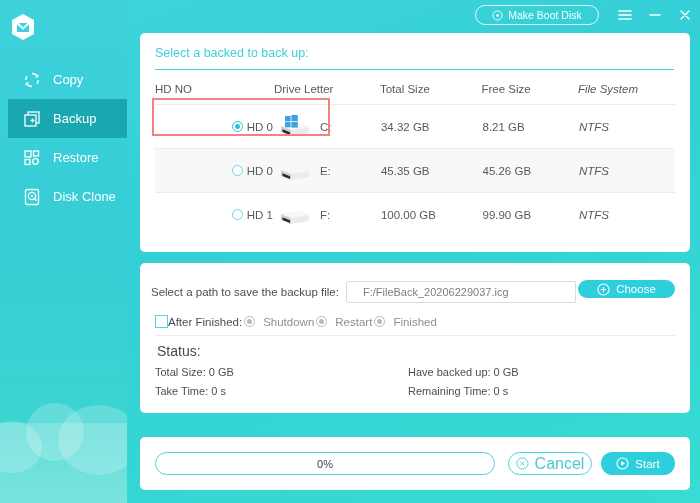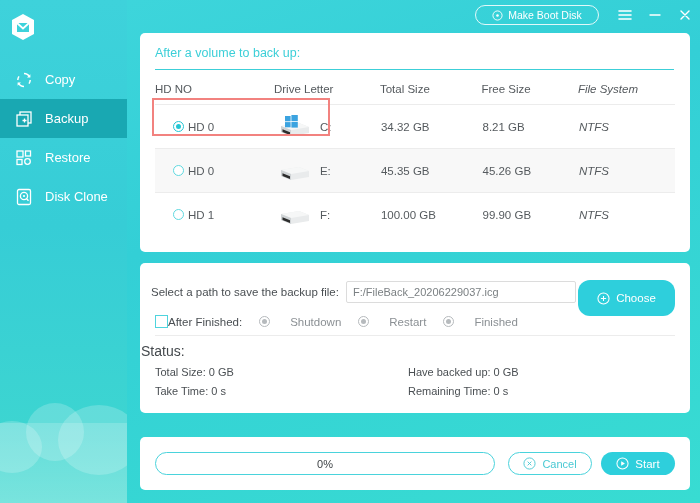--- a/index.html
+++ b/index.html
@@ -19,21 +19,21 @@
     position:absolute;left:0;top:0;width:127px;height:503px;
     background:linear-gradient(180deg,#3ed2db 0%,#36cdd6 45%,#3fd8cf 100%);
     overflow:hidden;
   }
   .cloud{position:absolute;border-radius:50%;background:rgba(255,255,255,.20);}
   .cloudband{position:absolute;left:-20px;bottom:0;width:200px;height:80px;
     background:linear-gradient(180deg,rgba(255,255,255,.18),rgba(255,255,255,.30));}
   .brand{display:flex;align-items:flex-start;gap:7px;padding:12px 0 0 10px;}
   .brand-logo{width:26px;height:28px;flex:0 0 26px;margin-top:1px;}
   .brand-text{color:#ffffff;font-size:15.5px;line-height:17px;letter-spacing:.2px;}
-  .nav{margin-top:19px;}
+  .nav{margin-top:19px;padding-left:8px;}
   .nav-item{
     display:flex;align-items:center;gap:11px;height:39px;padding-left:14px;
     color:#ffffff;font-size:13px;cursor:pointer;position:relative;
   }
   .nav-item.active{background:#19a8b2;}
   .nav-ico{width:20px;height:20px;flex:0 0 20px;display:block;}
 
   
   .panel{position:absolute;background:#ffffff;border-radius:5px;}
   #panel-volumes{left:140px;top:33px;width:550px;height:219px;}
@@ -57,21 +57,21 @@
   .title-rule{position:absolute;left:15px;top:36px;width:519px;height:1px;background:#3ccfd8;}
 
   table.vol{position:absolute;left:15px;top:44px;width:520px;border-collapse:collapse;}
   table.vol th{
     font-weight:normal;color:#555a5e;font-size:11.5px;text-align:left;
     padding:6px 0 9px 0;
   }
   table.vol td{font-size:11.5px;color:#555a5e;height:41px;vertical-align:middle;}
   table.vol tbody tr{border-top:1px solid #ececec;}
   table.vol tbody tr.alt{background:#f8f8f8;}
-  .c-hdno{width:107px;padding-left:18px;}
+  .c-hdno{width:107px;padding-left:18px;text-align:right;}
   .c-drv{width:108px;}
   .c-tot{width:105px;}
   .c-free{width:100px;}
   .c-fs{width:100px;font-style:italic;}
 
   .radio{
     display:inline-block;width:11px;height:11px;border-radius:50%;
     border:1.4px solid #5fd9e0;box-sizing:border-box;vertical-align:-1px;
     margin-right:4px;background:#fff;position:relative;cursor:pointer;
   }
@@ -84,53 +84,53 @@
   #selbox{
     position:absolute;left:152px;top:98px;width:178px;height:38px;
     border:2px solid #f2827f;box-sizing:border-box;pointer-events:none;
   }
 
   
   .lbl{font-size:11.5px;color:#4a4f53;}
   #path-row{position:absolute;left:11px;top:18px;display:flex;align-items:center;gap:7px;}
   #path-input{
     width:230px;height:22px;border:1px solid #dcdcdc;border-radius:2px;
-    background:#fff;color:#7b8083;font-size:11px;padding:0 6px;box-sizing:border-box;
+    background:#fff;color:#7b8083;font-size:11px;padding:0 16px;box-sizing:border-box;
     font-family:"Liberation Sans", sans-serif;
   }
   #btn-choose{
-    position:absolute;right:15px;top:17px;width:97px;height:36px;border-radius:12px;
+    position:absolute;right:15px;top:17px;width:97px;height:18px;border-radius:12px;
     background:#2ecfdc;color:#fff;font-size:11.5px;display:flex;align-items:center;
     justify-content:center;gap:6px;cursor:pointer;
   }
   #after-row{position:absolute;left:15px;top:52px;display:flex;align-items:center;gap:0px;}
   .chk{width:13px;height:13px;border:1.5px solid #4fd4de;box-sizing:border-box;
     background:#fff;cursor:pointer;display:inline-block;}
-  .opt{display:inline-flex;align-items:center;gap:16px;margin-left:17px;
+  .opt{display:inline-flex;align-items:center;gap:4px;margin-left:2px;
     color:#8b9094;font-size:11.5px;cursor:pointer;}
   .radio.dis{border-color:#b6babd;}
   .radio.dis::after{content:"";position:absolute;left:2px;top:2px;width:5px;height:5px;
     border-radius:50%;background:#b6babd;}
   .sep{position:absolute;left:15px;top:72px;width:520px;height:1px;background:#ececec;}
-  #status-title{position:absolute;left:1px;top:80px;font-size:14px;color:#44494d;}
+  #status-title{position:absolute;left:17px;top:80px;font-size:14px;color:#44494d;}
   .stat{position:absolute;font-size:11px;color:#4a4f53;}
   #st-total{left:15px;top:103px;} #st-have{left:268px;top:103px;}
   #st-take{left:15px;top:122px;}  #st-remain{left:268px;top:122px;}
 
   
   #progress{
     position:absolute;left:15px;top:15px;width:340px;height:23px;
     border:1px solid #4ad3dc;border-radius:12px;box-sizing:border-box;
     display:flex;align-items:center;justify-content:center;
     font-size:11px;color:#3f4447;background:#fff;
   }
   #btn-cancel{
     position:absolute;left:368px;top:15px;width:84px;height:23px;border-radius:12px;
     border:1px solid #4ad3dc;box-sizing:border-box;background:#fff;color:#49c9d3;
-    font-size:11px;display:flex;align-items:center;justify-content:center;gap:6px;cursor:pointer;
+    font-size:16px;display:flex;align-items:center;justify-content:center;gap:6px;cursor:pointer;
   }
   #btn-start{
     position:absolute;left:461px;top:15px;width:74px;height:23px;border-radius:12px;
     background:#2ecfdc;color:#fff;font-size:11.5px;display:flex;align-items:center;
     justify-content:center;gap:6px;cursor:pointer;
   }
 </style>
 </head>
 <body>
 
@@ -216,21 +216,21 @@
       </svg>
     </div>
     <div class="win-btn" id="btn-close">
       <svg width="14" height="12" viewBox="0 0 14 12">
         <path d="M3 2l8 8M11 2l-8 8" stroke="#ffffff" stroke-width="1.4" stroke-linecap="round"></path>
       </svg>
     </div>
   </div>
 
   <div class="panel" id="panel-volumes">
-    <div class="panel-title">After a volume to back up:</div>
+    <div class="panel-title">Select a backed to back up:</div>
     <div class="title-rule"></div>
 
     <table class="vol">
       <thead>
         <tr>
           <th class="c-hdno">HD NO</th>
           <th class="c-drv">Drive Letter</th>
           <th class="c-tot">Total Size</th>
           <th class="c-free">Free Size</th>
           <th class="c-fs">File System</th>

